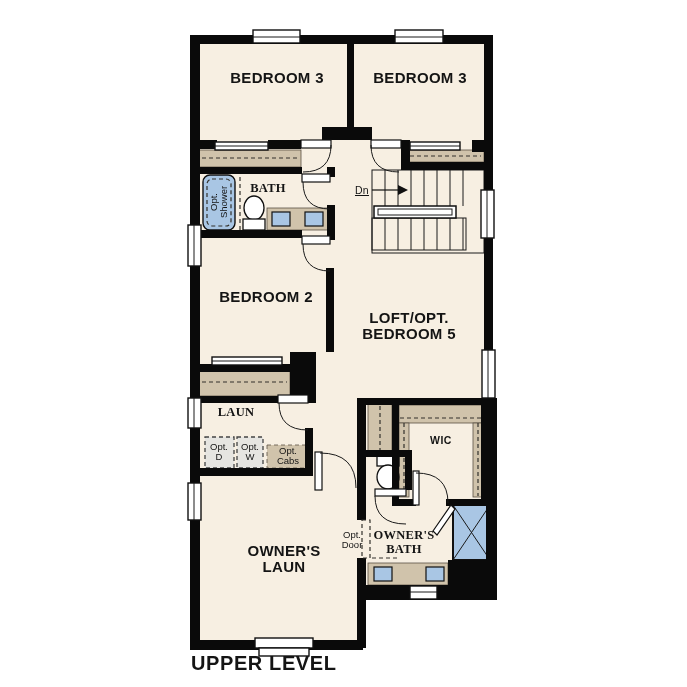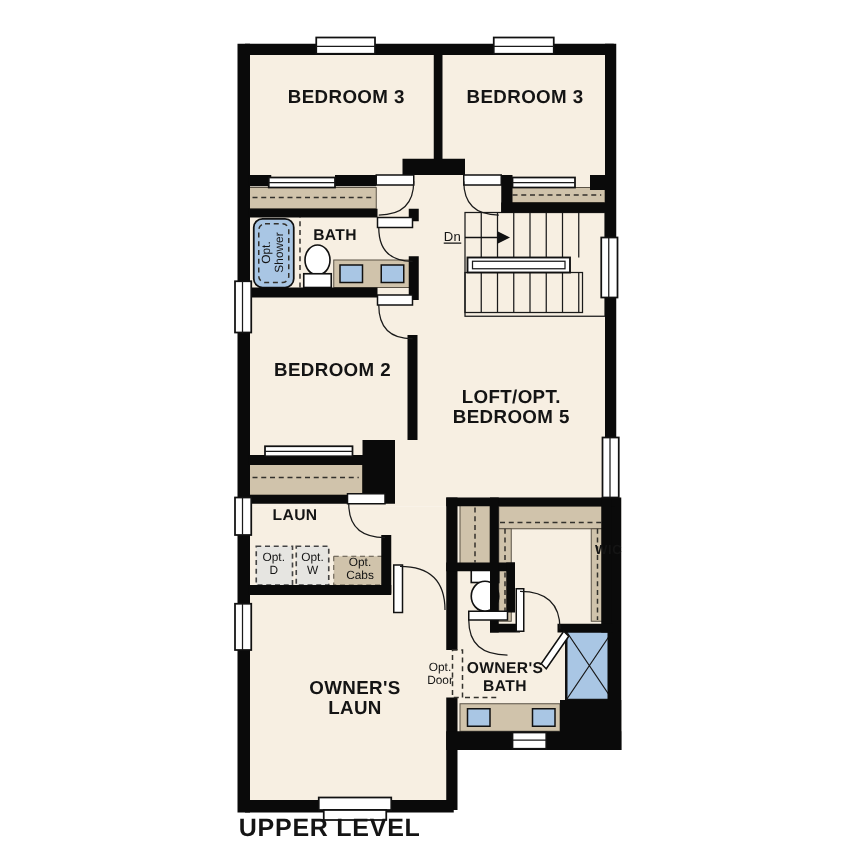--- a/index.html
+++ b/index.html
@@ -14,23 +14,23 @@
   .tan{fill:var(--tan);stroke:#5a5245;stroke-width:.8;}
   .blue{fill:var(--blue);}
   .gray{fill:var(--gray);}
   .thin{stroke:#1a1a1a;stroke-width:1;fill:none;}
   .dash{stroke:#33312c;stroke-width:1.2;fill:none;stroke-dasharray:4 3;}
   .leaf{fill:#fff;stroke:#111;stroke-width:1.2;}
   .winw{fill:#fff;stroke:#111;stroke-width:1.4;}
   .fix{fill:#fff;stroke:#111;stroke-width:1.3;}
   .lbl{position:absolute;transform:translate(-50%,-50%);text-align:center;white-space:nowrap;
        font-weight:bold;font-size:15px;line-height:16px;letter-spacing:.3px;}
-  .lbl.small{font-size:12.5px;line-height:13.5px;}
+  .lbl.small{font-size:12.5px;line-height:13.5px;font-family:Liberation Serif, serif;}
   .lbl.tiny{font-weight:normal;font-size:9.5px;line-height:10px;letter-spacing:0;}
-  .lbl.wic{font-weight:bold;font-size:10.5px;letter-spacing:.5px;margin-left:46px;}
+  .lbl.wic{font-weight:bold;font-size:10.5px;letter-spacing:.5px;}
   .lbl.dn{font-weight:normal;font-size:10.5px;text-decoration:underline;}
   .lbl.rot{transform:translate(-50%,-50%) rotate(-90deg);}
   .lbl.title{transform:none;font-size:20px;letter-spacing:.6px;}
   .lbl span{display:block;}
 </style>
 </head>
 <body>
 
 <div id="stage">
 

